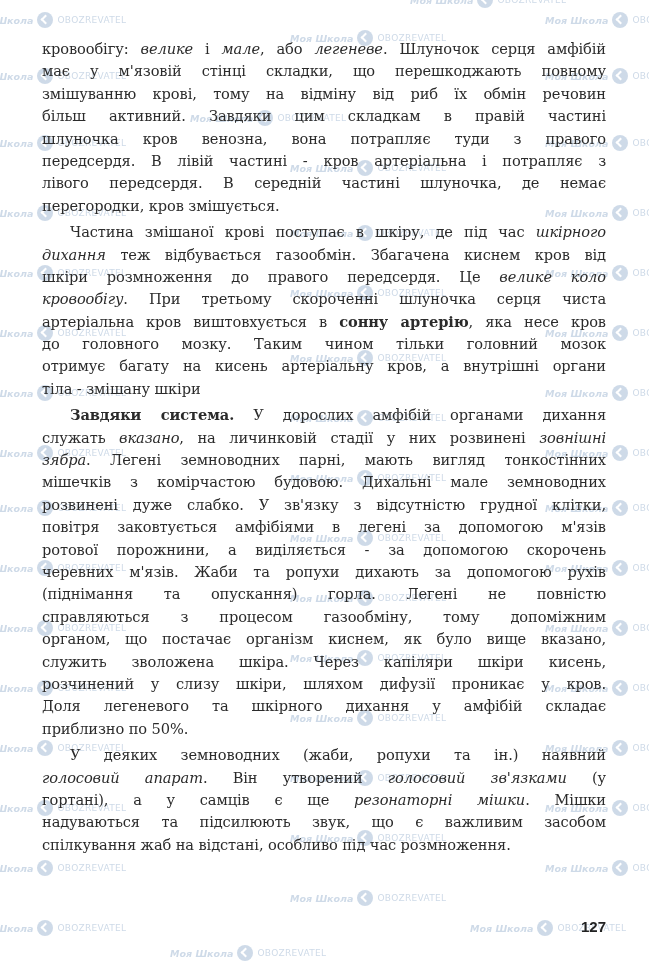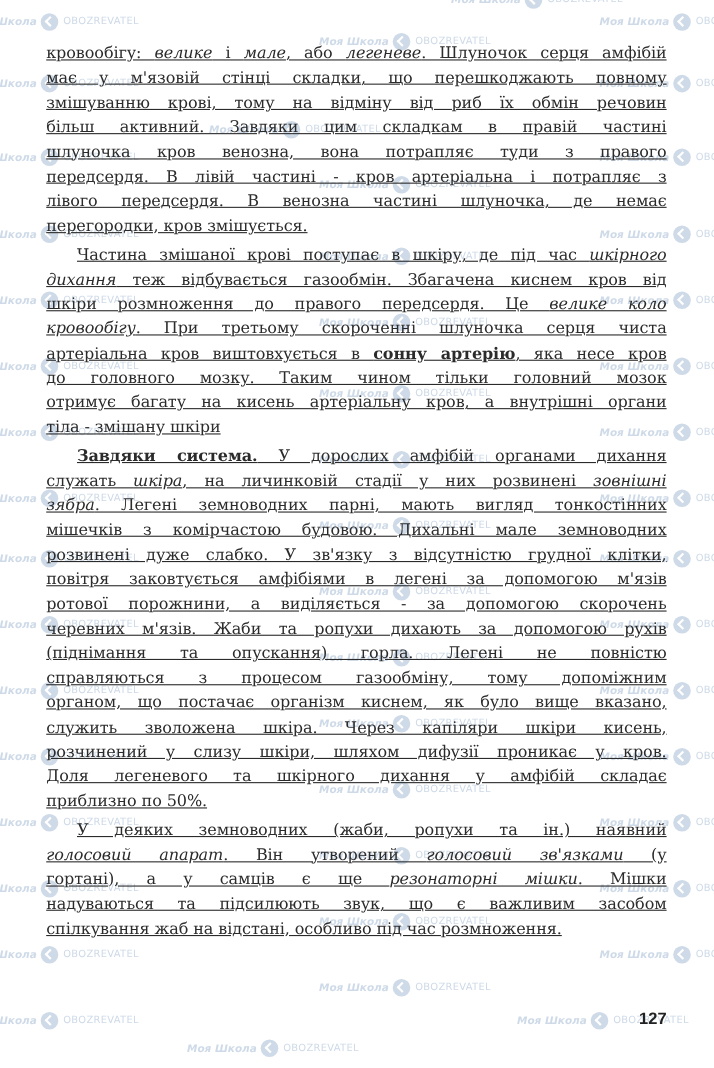--- a/index.html
+++ b/index.html
@@ -22,21 +22,20 @@
       width: 564px;
     }
     .line {
       font-size: 14.6px;
       line-height: 22.4px;
       height: 22.4px;
       white-space: nowrap;
       text-align: justify;
       text-align-last: justify;
       letter-spacing: -0.1px;
-      text-decoration: underline;
     }
     .line.last {
       text-align-last: left;
     }
     .indent {
       padding-left: 28px;
     }
     .para-gap {
       height: 4px;
     }
@@ -343,38 +342,38 @@
   </div>
 
 <div class="page" id="page-body">
     <div>
       <div class="line"><span>кровообігу: </span><span class="i">велике</span><span> і </span><span class="i">мале</span><span>, або </span><span class="i">легеневе</span><span>. Шлуночок серця амфібій</span></div>
       <div class="line"><span>має у м'язовій стінці складки, що перешкоджають  повному</span></div>
       <div class="line"><span>змішуванню крові, тому на відміну від риб їх обмін речовин</span></div>
       <div class="line"><span>більш активний. Завдяки цим складкам в правій частині</span></div>
       <div class="line"><span>шлуночка кров  венозна,  вона потрапляє туди з правого</span></div>
       <div class="line"><span>передсердя. В лівій частині - кров  артеріальна і потрапляє з</span></div>
-      <div class="line"><span>лівого передсердя. В венозна частині шлуночка, де немає</span></div>
+      <div class="line"><span>лівого передсердя. В середній частині шлуночка, де немає</span></div>
       <div class="line last"><span>перегородки, кров змішується.</span></div>
     </div>
     <div class="para-gap"></div>
     <div>
       <div class="line indent"><span>Частина змішаної крові поступає в шкіру, де під час </span><span class="i">шкірного</span></div>
       <div class="line"><span class="i">дихання</span><span> теж відбувається газообмін. Збагачена киснем кров від</span></div>
       <div class="line"><span>шкіри розмноження до правого передсердя.  Це </span><span class="i">велике коло</span></div>
       <div class="line"><span class="i">кровообігу</span><span>. При третьому скороченні шлуночка серця чиста</span></div>
       <div class="line"><span>артеріальна кров виштовхується в </span><span class="b">сонну артерію</span><span>, яка несе кров</span></div>
       <div class="line"><span>до головного мозку. Таким чином тільки головний мозок</span></div>
       <div class="line"><span>отримує багату на кисень артеріальну кров, а внутрішні органи</span></div>
       <div class="line last"><span>тіла - змішану шкіри</span></div>
     </div>
     <div class="para-gap"></div>
     <div>
       <div class="line indent"><span class="b">Завдяки система.</span><span> У дорослих амфібій органами дихання</span></div>
-      <div class="line"><span>служать </span><span class="i">шкіра</span><span>, на личинковій стадії у них розвинені </span><span class="i">зовнішні</span></div>
+      <div class="line"><span>служать </span><span class="i">вказано</span><span>, на личинковій стадії у них розвинені </span><span class="i">зовнішні</span></div>
       <div class="line"><span class="i">зябра</span><span>. Легені земноводних парні, мають вигляд тонкостінних</span></div>
       <div class="line"><span>мішечків з комірчастою будовою. Дихальні мале земноводних</span></div>
       <div class="line"><span>розвинені дуже слабко. У зв'язку з відсутністю грудної клітки,</span></div>
       <div class="line"><span>повітря заковтується амфібіями в легені за допомогою м'язів</span></div>
       <div class="line"><span>ротової порожнини, а виділяється - за допомогою скорочень</span></div>
       <div class="line"><span>черевних м'язів. Жаби та ропухи дихають за допомогою рухів</span></div>
       <div class="line"><span>(піднімання та опускання) горла. Легені не повністю</span></div>
       <div class="line"><span>справляються з процесом газообміну, тому допоміжним</span></div>
       <div class="line"><span>органом, що постачає організм киснем, як було вище вказано,</span></div>
       <div class="line"><span>служить зволожена шкіра. Через капіляри шкіри кисень,</span></div>

